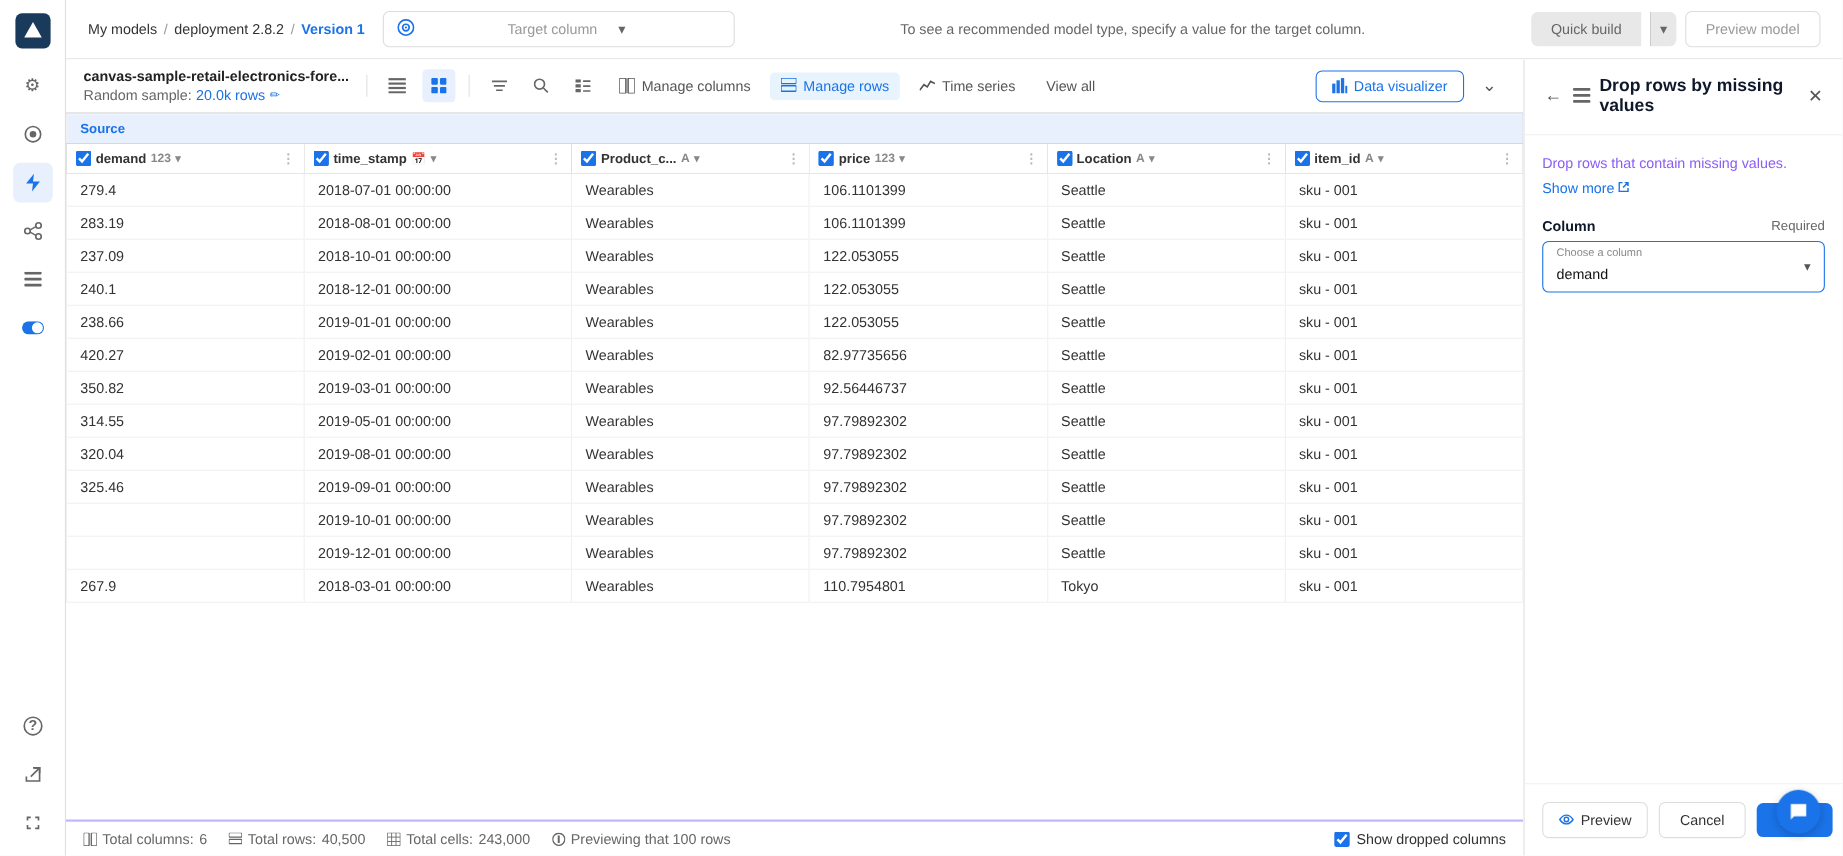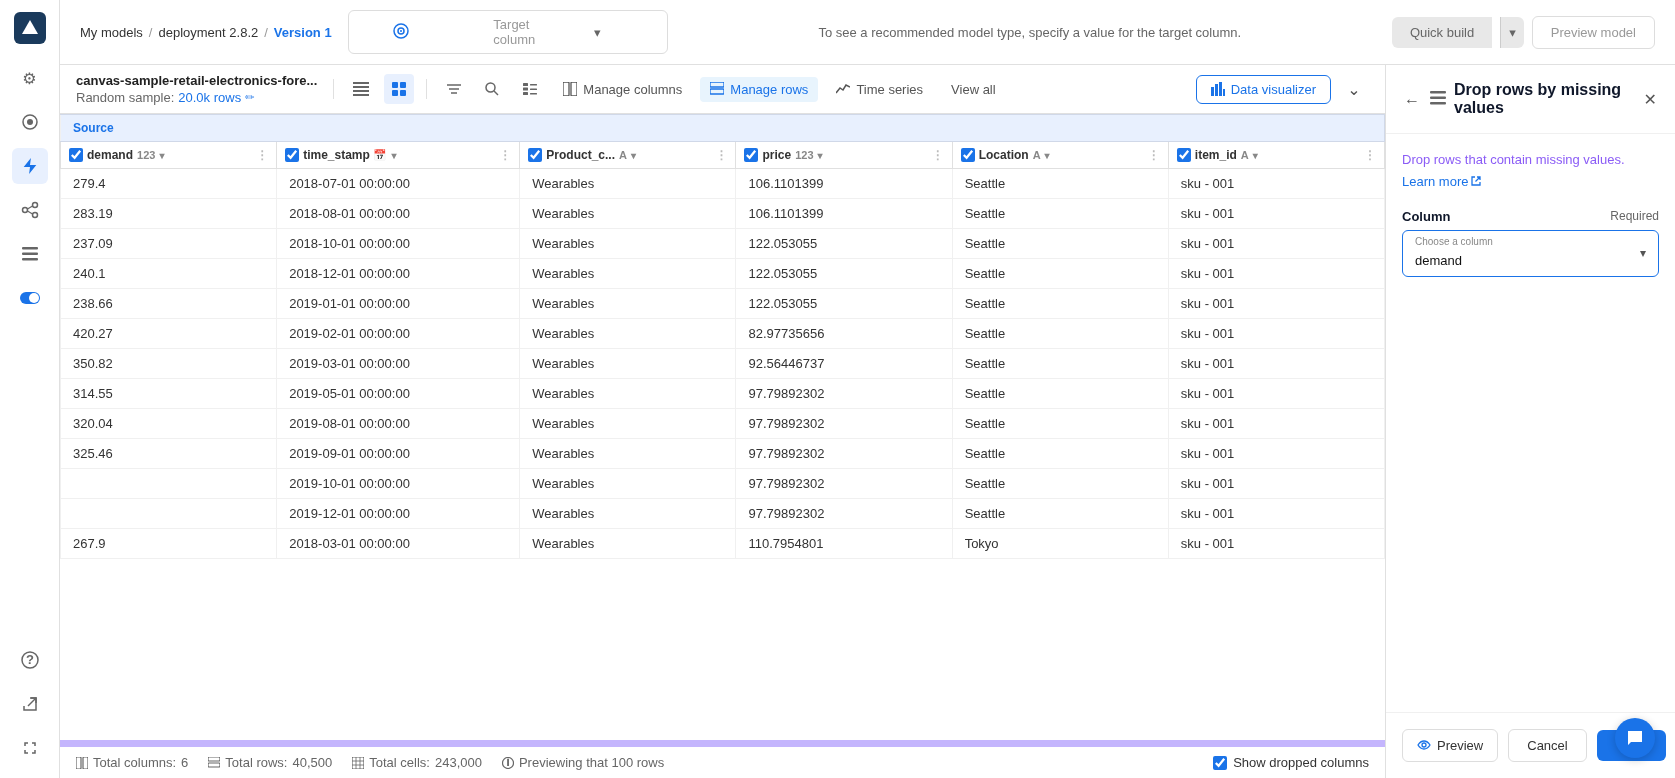--- a/index.html
+++ b/index.html
@@ -66,21 +66,21 @@
       display: flex; align-items: center;
       border: 1px solid #ddd;
       border-radius: 6px;
       padding: 6px 12px;
       background: #fff;
       color: #999;
       gap: 8px;
       cursor: pointer;
     }
     .target-col-select .icon { color: #1a73e8; font-size: 14px; }
-    .target-col-select span { flex: 1; margin-left: 32px; }
+    .target-col-select span { flex: 1; }
     .target-col-select .chevron { color: #666; }
     .hint-text {
       flex: 1;
       text-align: center;
       color: #666;
       font-size: 13px;
     }
     .topbar-actions {
       display: flex; align-items: center; gap: 8px;
     }
@@ -245,21 +245,21 @@
       padding: 7px 12px;
       border-right: 1px solid #f0f0f0;
       color: #333;
       font-size: 13px;
       white-space: nowrap;
     }
     td:first-child { border-left: 1px solid #f0f0f0; }
 
     
     .statusbar {
-      border-top: 7px solid #c4b5fd;
+      border-top: 2px solid #c4b5fd;
       padding: 8px 16px;
       display: flex;
       align-items: center;
       gap: 20px;
       background: #fff;
       font-size: 12px;
       color: #666;
     }
     .statusbar-item { display: flex; align-items: center; gap: 5px; }
     .statusbar-spacer { flex: 1; }
@@ -797,21 +797,21 @@
               <rect x="0" y="5.5" width="16" height="2.5" rx="1" fill="#666"></rect>
               <rect x="0" y="11" width="16" height="2.5" rx="1" fill="#666"></rect>
             </svg>
         </span>
         <span class="panel-title">Drop rows by missing values</span>
         <button class="panel-close-btn">✕</button>
       </div>
       <div class="panel-body">
         <p class="panel-desc">Drop rows that contain missing values.</p>
         <a class="panel-link">
-          <span>Learn more</span>
+          <span>Show more</span>
           <svg width="10" height="10" viewBox="0 0 10 10">
               <path d="M4 1H1v8h8V6M6 1h3v3M4.5 5.5L9 1" stroke="#1a73e8" fill="none" stroke-width="1.3"></path>
             </svg>
         </a>
         <div class="panel-form-row">
           <span class="panel-label">Column</span>
           <span class="panel-required">Required</span>
         </div>
         <div class="panel-select-wrapper" style="position:relative;">
           <div style="position:absolute;top:5px;left:12px;font-size:10px;color:#888;">Choose a column</div>

